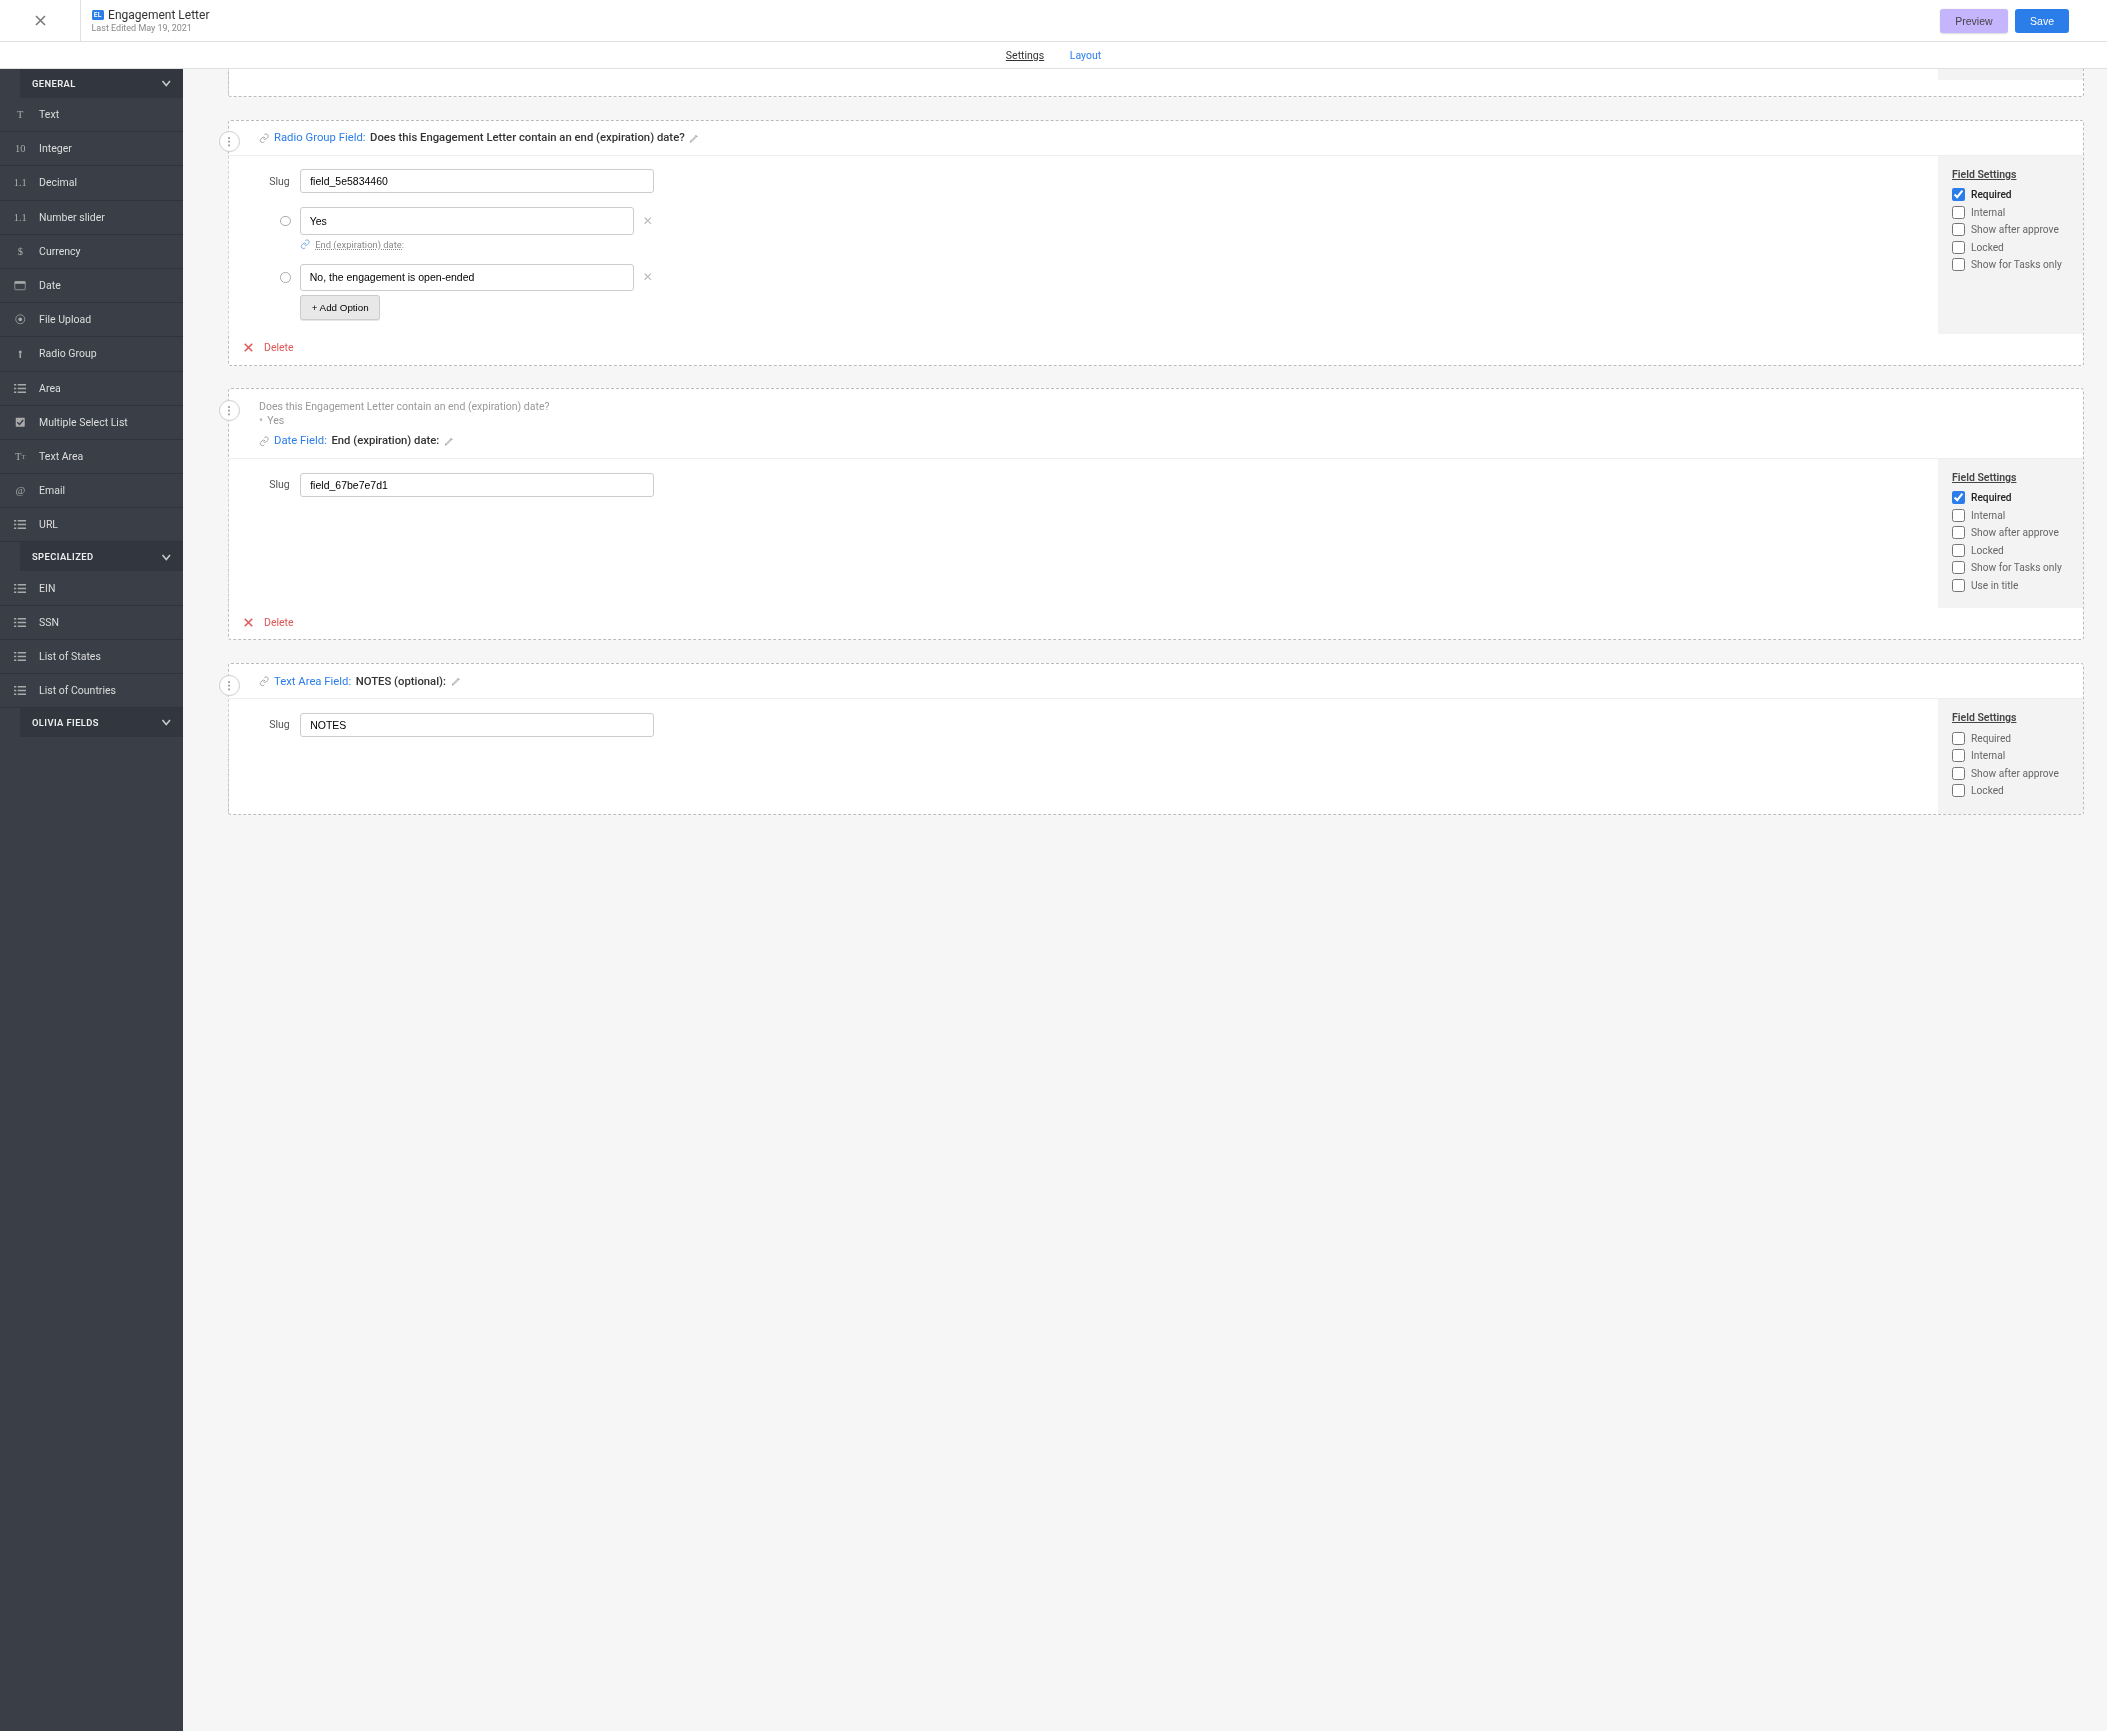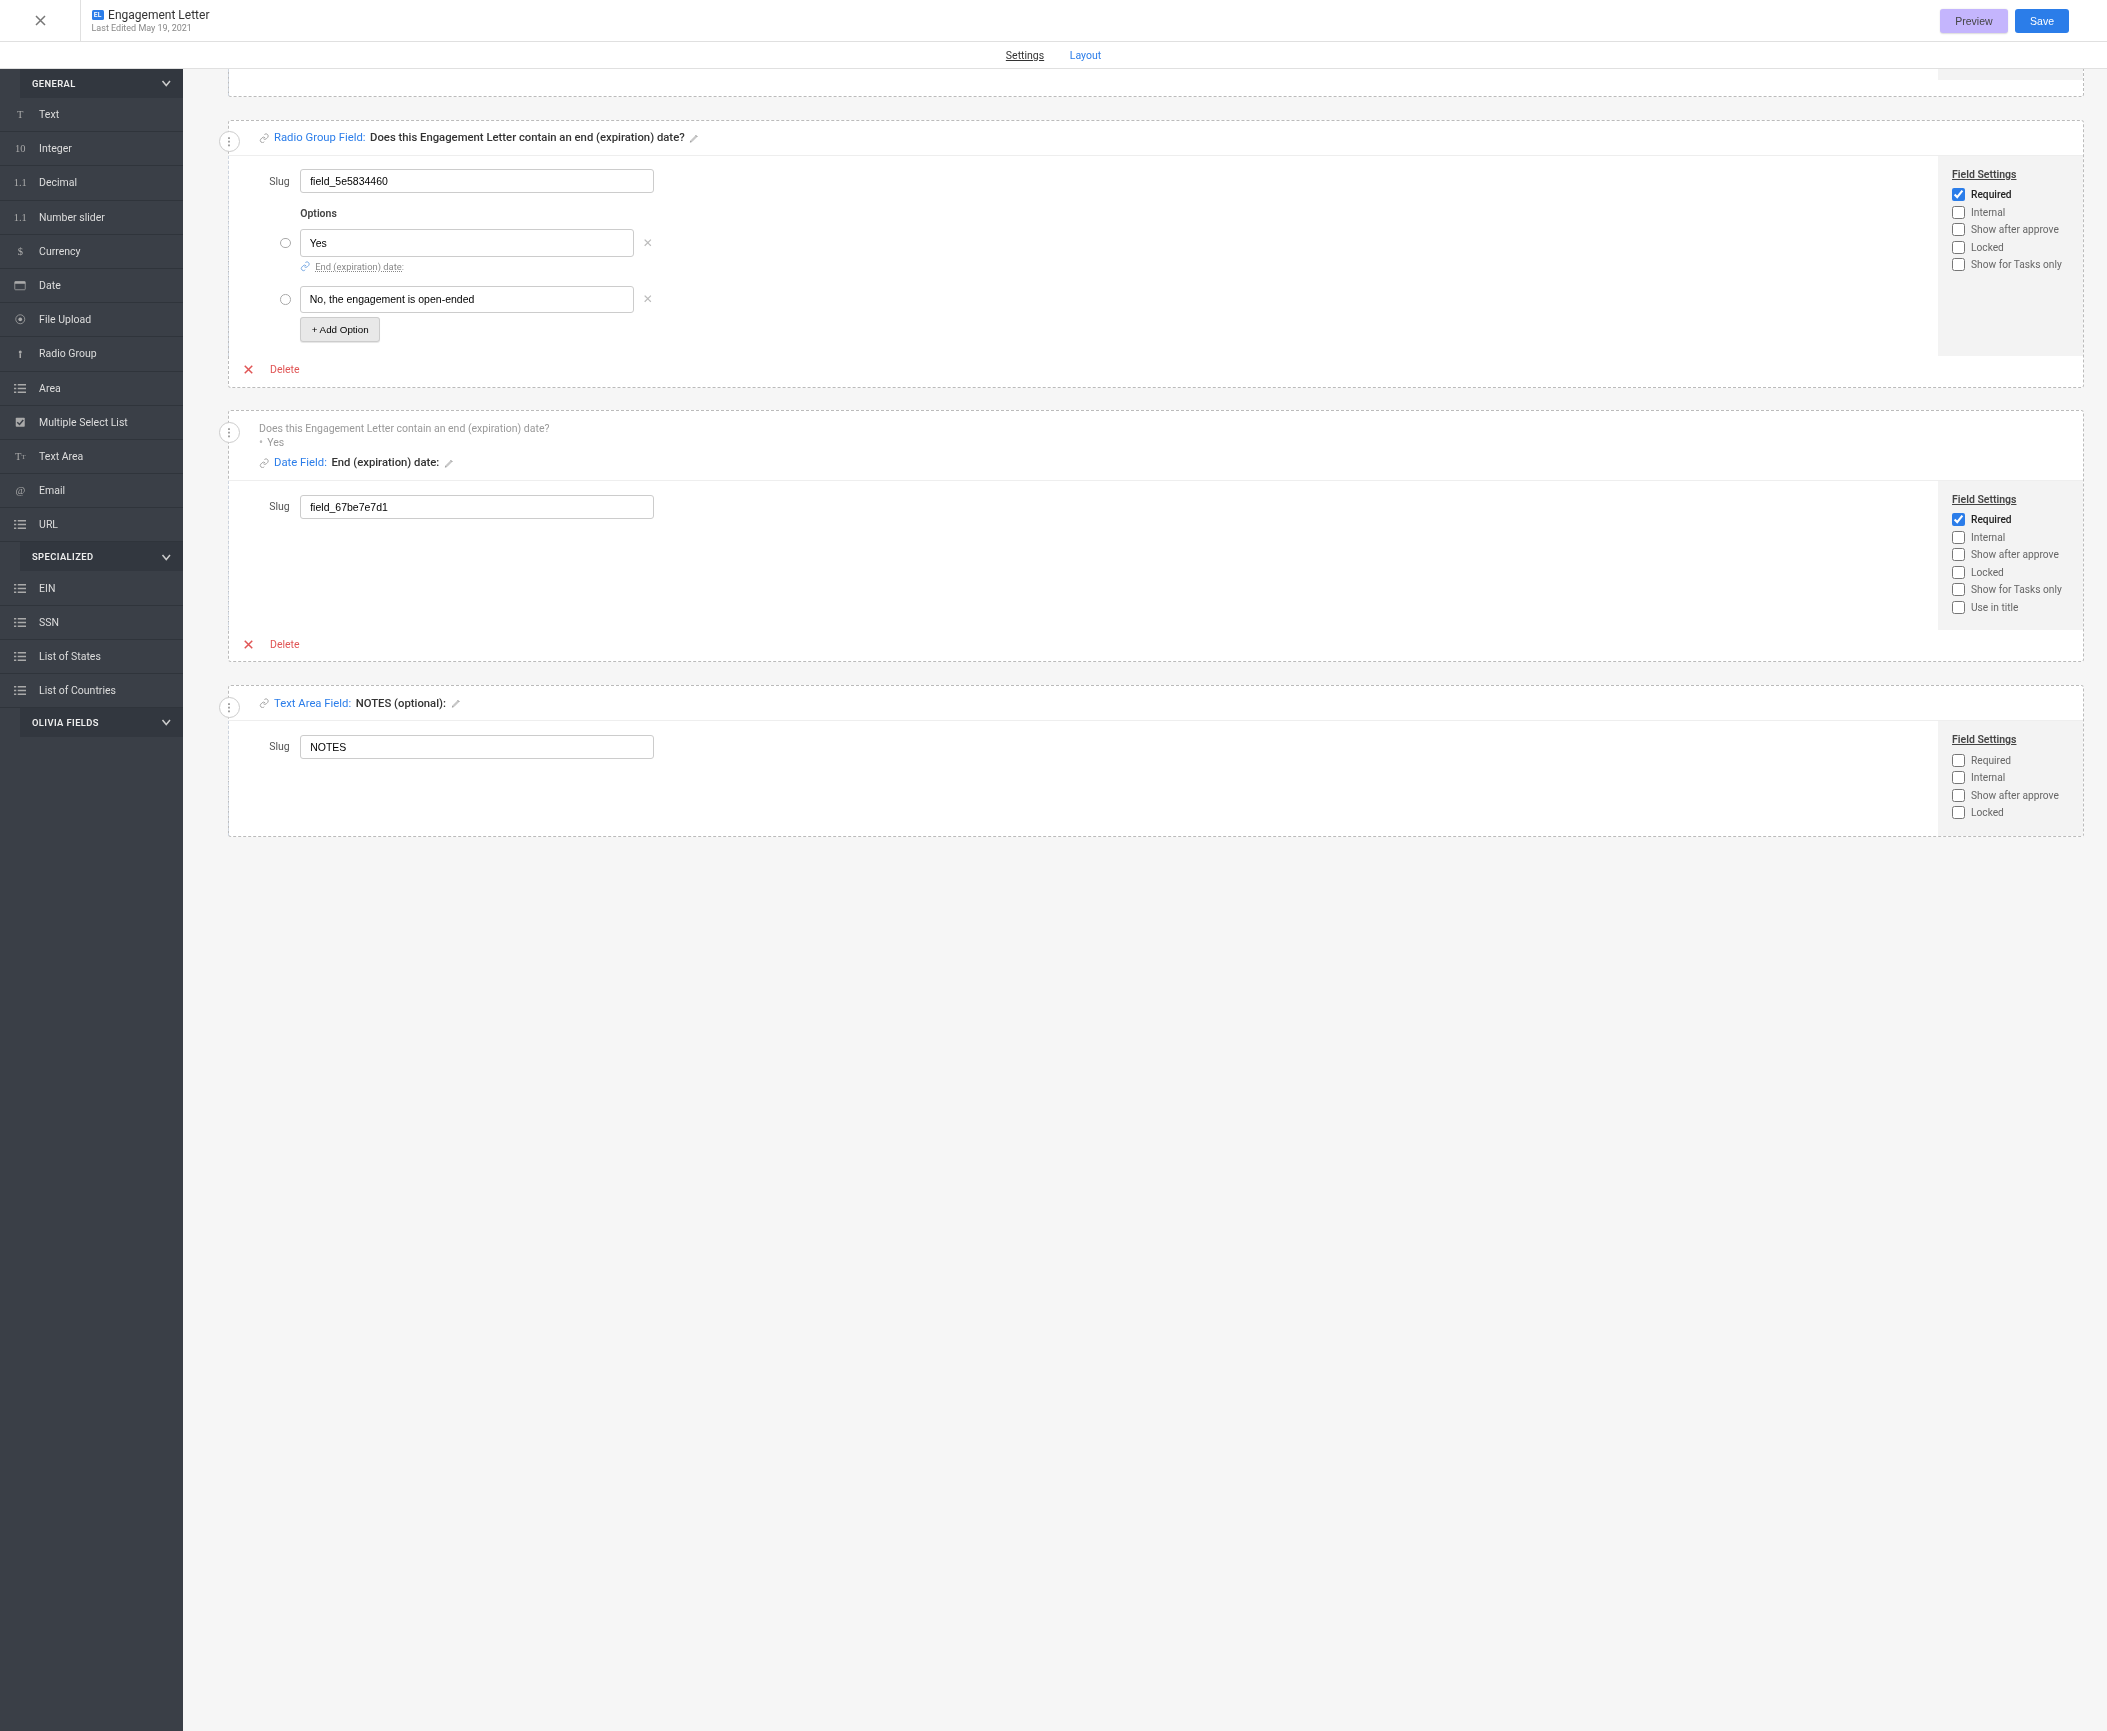--- a/index.html
+++ b/index.html
@@ -243,21 +243,21 @@
   background: #e8e8e8;
   border: 0.8px solid #ccc;
   border-radius: 3px;
   font-size: 9.8px;
   cursor: pointer;
   box-shadow: 0 0.8px 0.8px rgba(0,0,0,0.1);
 }
 .delete-row {
   display: flex;
   align-items: center;
-  gap: 17px;
+  gap: 11px;
   color: #e05555;
   font-size: 10.5px;
   cursor: pointer;
   padding: 7.5px 15px 10.5px;
 }
 .cond-block {
   padding: 10.5px 16.6px 0 30px;
   color: #999;
   font-size: 10.5px;
 }
@@ -457,21 +457,20 @@
           <span class="pencil"><svg width="10.5" height="10.5" viewBox="0 0 24 24">
                 <path d="M3 21l3-1 12-12-2-2L4 18l-1 3z M15 5l4 4" stroke="#999" stroke-width="2" fill="none"></path>
               </svg></span>
         </div>
         <div class="card-body">
           <div class="card-main">
             <div class="form-row">
               <span class="lbl">Slug</span>
               <input type="text" value="field_5e5834460" style="">
             </div>
-            <div class="opts-label">Options</div>
 
             <div class="opt-row">
               <span class="radio-dot"></span>
               <input type="text" value="Yes" style="">
               <span class="remove-x">✕</span>
             </div>
             <div class="opt-link-row">
               <span class="link-chip">
                   <svg viewBox="0 0 24 24" width="10.5" height="10.5">
                     <path d="M10 13a5 5 0 007 0l3-3a5 5 0 00-7-7l-1 1M14 11a5 5 0 00-7 0l-3 3a5 5 0 007 7l1-1" stroke="#6aa0e0" stroke-width="2" fill="none"></path>

